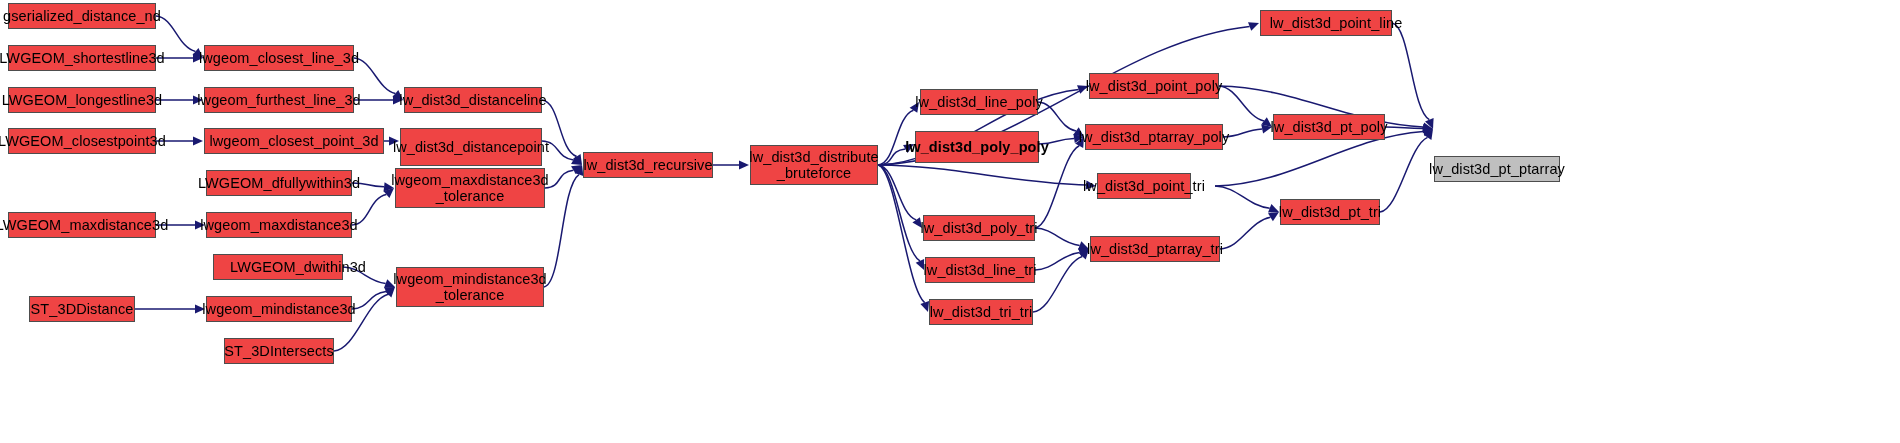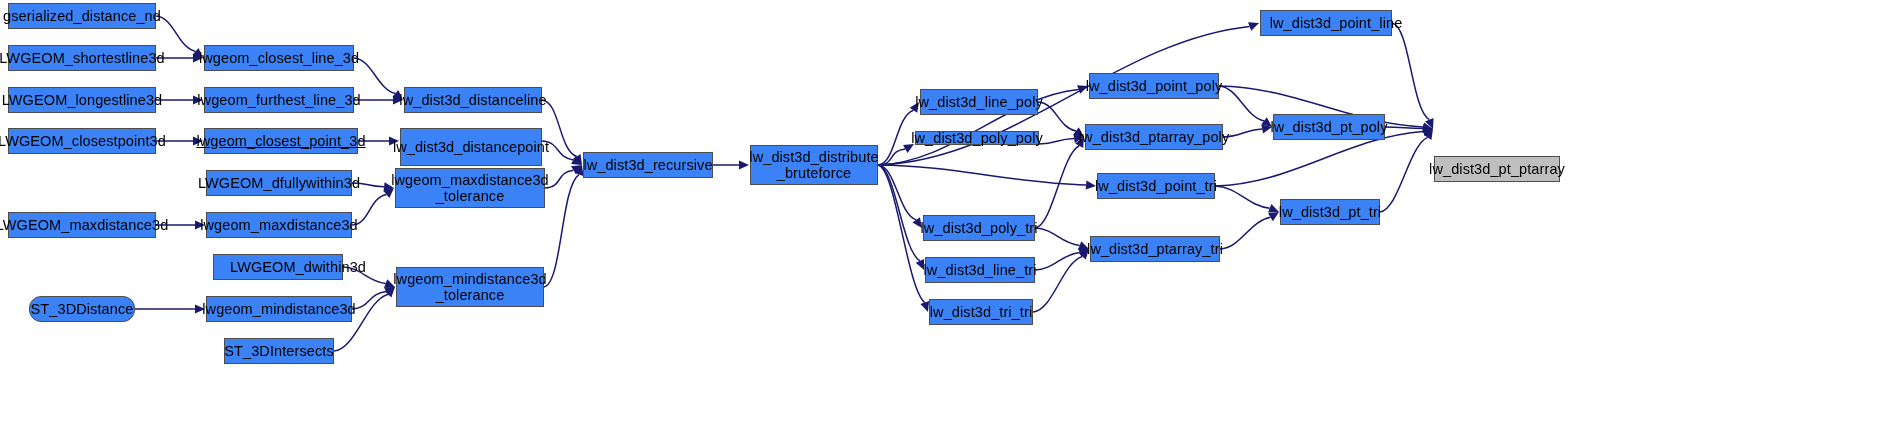--- a/index.html
+++ b/index.html
@@ -19,21 +19,21 @@
     position: absolute;
     left: 0;
     top: 0;
     width: 1900px;
     height: 443px;
   }
   .node {
     position: absolute;
     box-sizing: border-box;
     border: 1px solid #4d4d4d;
-    background: #3b82f6;
+    background: #ef4444;
     color: #000000;
     font-size: 14.5px;
     line-height: 1.12;
     display: flex;
     align-items: center;
     justify-content: center;
     text-align: center;
     white-space: pre-line;
     letter-spacing: 0.1px;
     z-index: 5;
@@ -131,45 +131,45 @@
       <polygon points="1433,129 1424.4810790554347,135.97050829855658 1422.1637628694557,127.06713558400618" fill="#191970"></polygon>
       <path d="M 1380,212 C 1398.9,209.8088 1408.646567263837,145.5991280944726 1427.546567263837,137.3821280944726" fill="none" stroke="#191970" stroke-width="1.5"></path>
       <polygon points="1433,129 1431.4023461872944,139.8907071531075 1423.6907883403796,134.87354903583767" fill="#191970"></polygon>
     </svg>
   <div id="node-layer">
       <div class="node" style="left: 8px; top: 3px; width: 148px; height: 26px;">gserialized_distance_nd</div>
       <div class="node" style="left: 8px; top: 45px; width: 148px; height: 26px;">LWGEOM_shortestline3d</div>
       <div class="node" style="left: 8px; top: 87px; width: 148px; height: 26px;">LWGEOM_longestline3d</div>
       <div class="node" style="left: 8px; top: 128px; width: 148px; height: 26px;">LWGEOM_closestpoint3d</div>
       <div class="node" style="left: 8px; top: 212px; width: 148px; height: 26px;">LWGEOM_maxdistance3d</div>
-      <div class="node" style="left: 29px; top: 296px; width: 106px; height: 26px; border-radius: 12px;">ST_3DDistance</div>
+      <div class="node" style="left: 29px; top: 296px; width: 106px; height: 26px;">ST_3DDistance</div>
       <div class="node" style="left: 206px; top: 170px; width: 146px; height: 26px;">LWGEOM_dfullywithin3d</div>
       <div class="node" style="left: 213px; top: 254px; width: 130px; height: 26px; padding-left: 40px;">LWGEOM_dwithin3d</div>
       <div class="node" style="left: 224px; top: 338px; width: 110px; height: 26px;">ST_3DIntersects</div>
       <div class="node" style="left: 204px; top: 45px; width: 150px; height: 26px;">lwgeom_closest_line_3d</div>
       <div class="node" style="left: 204px; top: 87px; width: 150px; height: 26px;">lwgeom_furthest_line_3d</div>
-      <div class="node" style="left: 204px; top: 128px; width: 154px; height: 26px; text-decoration: underline;">lwgeom_closest_point_3d</div>
+      <div class="node" style="left: 204px; top: 128px; width: 180px; height: 26px;">lwgeom_closest_point_3d</div>
       <div class="node" style="left: 206px; top: 212px; width: 146px; height: 26px;">lwgeom_maxdistance3d</div>
       <div class="node" style="left: 206px; top: 296px; width: 146px; height: 26px;">lwgeom_mindistance3d</div>
       <div class="node" style="left: 404px; top: 87px; width: 138px; height: 26px;">lw_dist3d_distanceline</div>
       <div class="node" style="left: 400px; top: 128px; width: 142px; height: 38px;">lw_dist3d_distancepoint</div>
       <div class="node" style="left: 395px; top: 168px; width: 150px; height: 40px;">lwgeom_maxdistance3d
 _tolerance</div>
       <div class="node" style="left: 396px; top: 267px; width: 148px; height: 40px;">lwgeom_mindistance3d
 _tolerance</div>
       <div class="node" style="left: 583px; top: 152px; width: 130px; height: 26px;">lw_dist3d_recursive</div>
       <div class="node" style="left: 750px; top: 145px; width: 128px; height: 40px;">lw_dist3d_distribute
 _bruteforce</div>
       <div class="node" style="left: 920px; top: 89px; width: 118px; height: 26px;">lw_dist3d_line_poly</div>
-      <div class="node" style="left: 915px; top: 131px; width: 124px; height: 14px;">lw_dist3d_poly_poly</div>
+      <div class="node" style="left: 915px; top: 131px; width: 124px; height: 32px; font-weight: bold;">lw_dist3d_poly_poly</div>
       <div class="node" style="left: 923px; top: 215px; width: 112px; height: 26px;">lw_dist3d_poly_tri</div>
       <div class="node" style="left: 925px; top: 257px; width: 110px; height: 26px;">lw_dist3d_line_tri</div>
       <div class="node" style="left: 929px; top: 299px; width: 104px; height: 26px;">lw_dist3d_tri_tri</div>
       <div class="node" style="left: 1089px; top: 73px; width: 130px; height: 26px;">lw_dist3d_point_poly</div>
       <div class="node" style="left: 1085px; top: 124px; width: 138px; height: 26px;">lw_dist3d_ptarray_poly</div>
-      <div class="node" style="left: 1097px; top: 173px; width: 118px; height: 26px;">lw_dist3d_point_tri</div>
+      <div class="node" style="left: 1097px; top: 173px; width: 94px; height: 26px;">lw_dist3d_point_tri</div>
       <div class="node" style="left: 1090px; top: 236px; width: 130px; height: 26px; text-align: right;">lw_dist3d_ptarray_tri</div>
       <div class="node" style="left: 1260px; top: 10px; width: 132px; height: 26px; padding-left: 20px;">lw_dist3d_point_line</div>
       <div class="node" style="left: 1273px; top: 114px; width: 112px; height: 26px;">lw_dist3d_pt_poly</div>
       <div class="node" style="left: 1280px; top: 199px; width: 100px; height: 26px;">lw_dist3d_pt_tri</div>
       <div class="node highlight" style="left: 1434px; top: 116px; width: 126px; height: 26px; margin-top: 40px;">lw_dist3d_pt_ptarray</div>
     </div>
 </div>
 
 </body></html>

